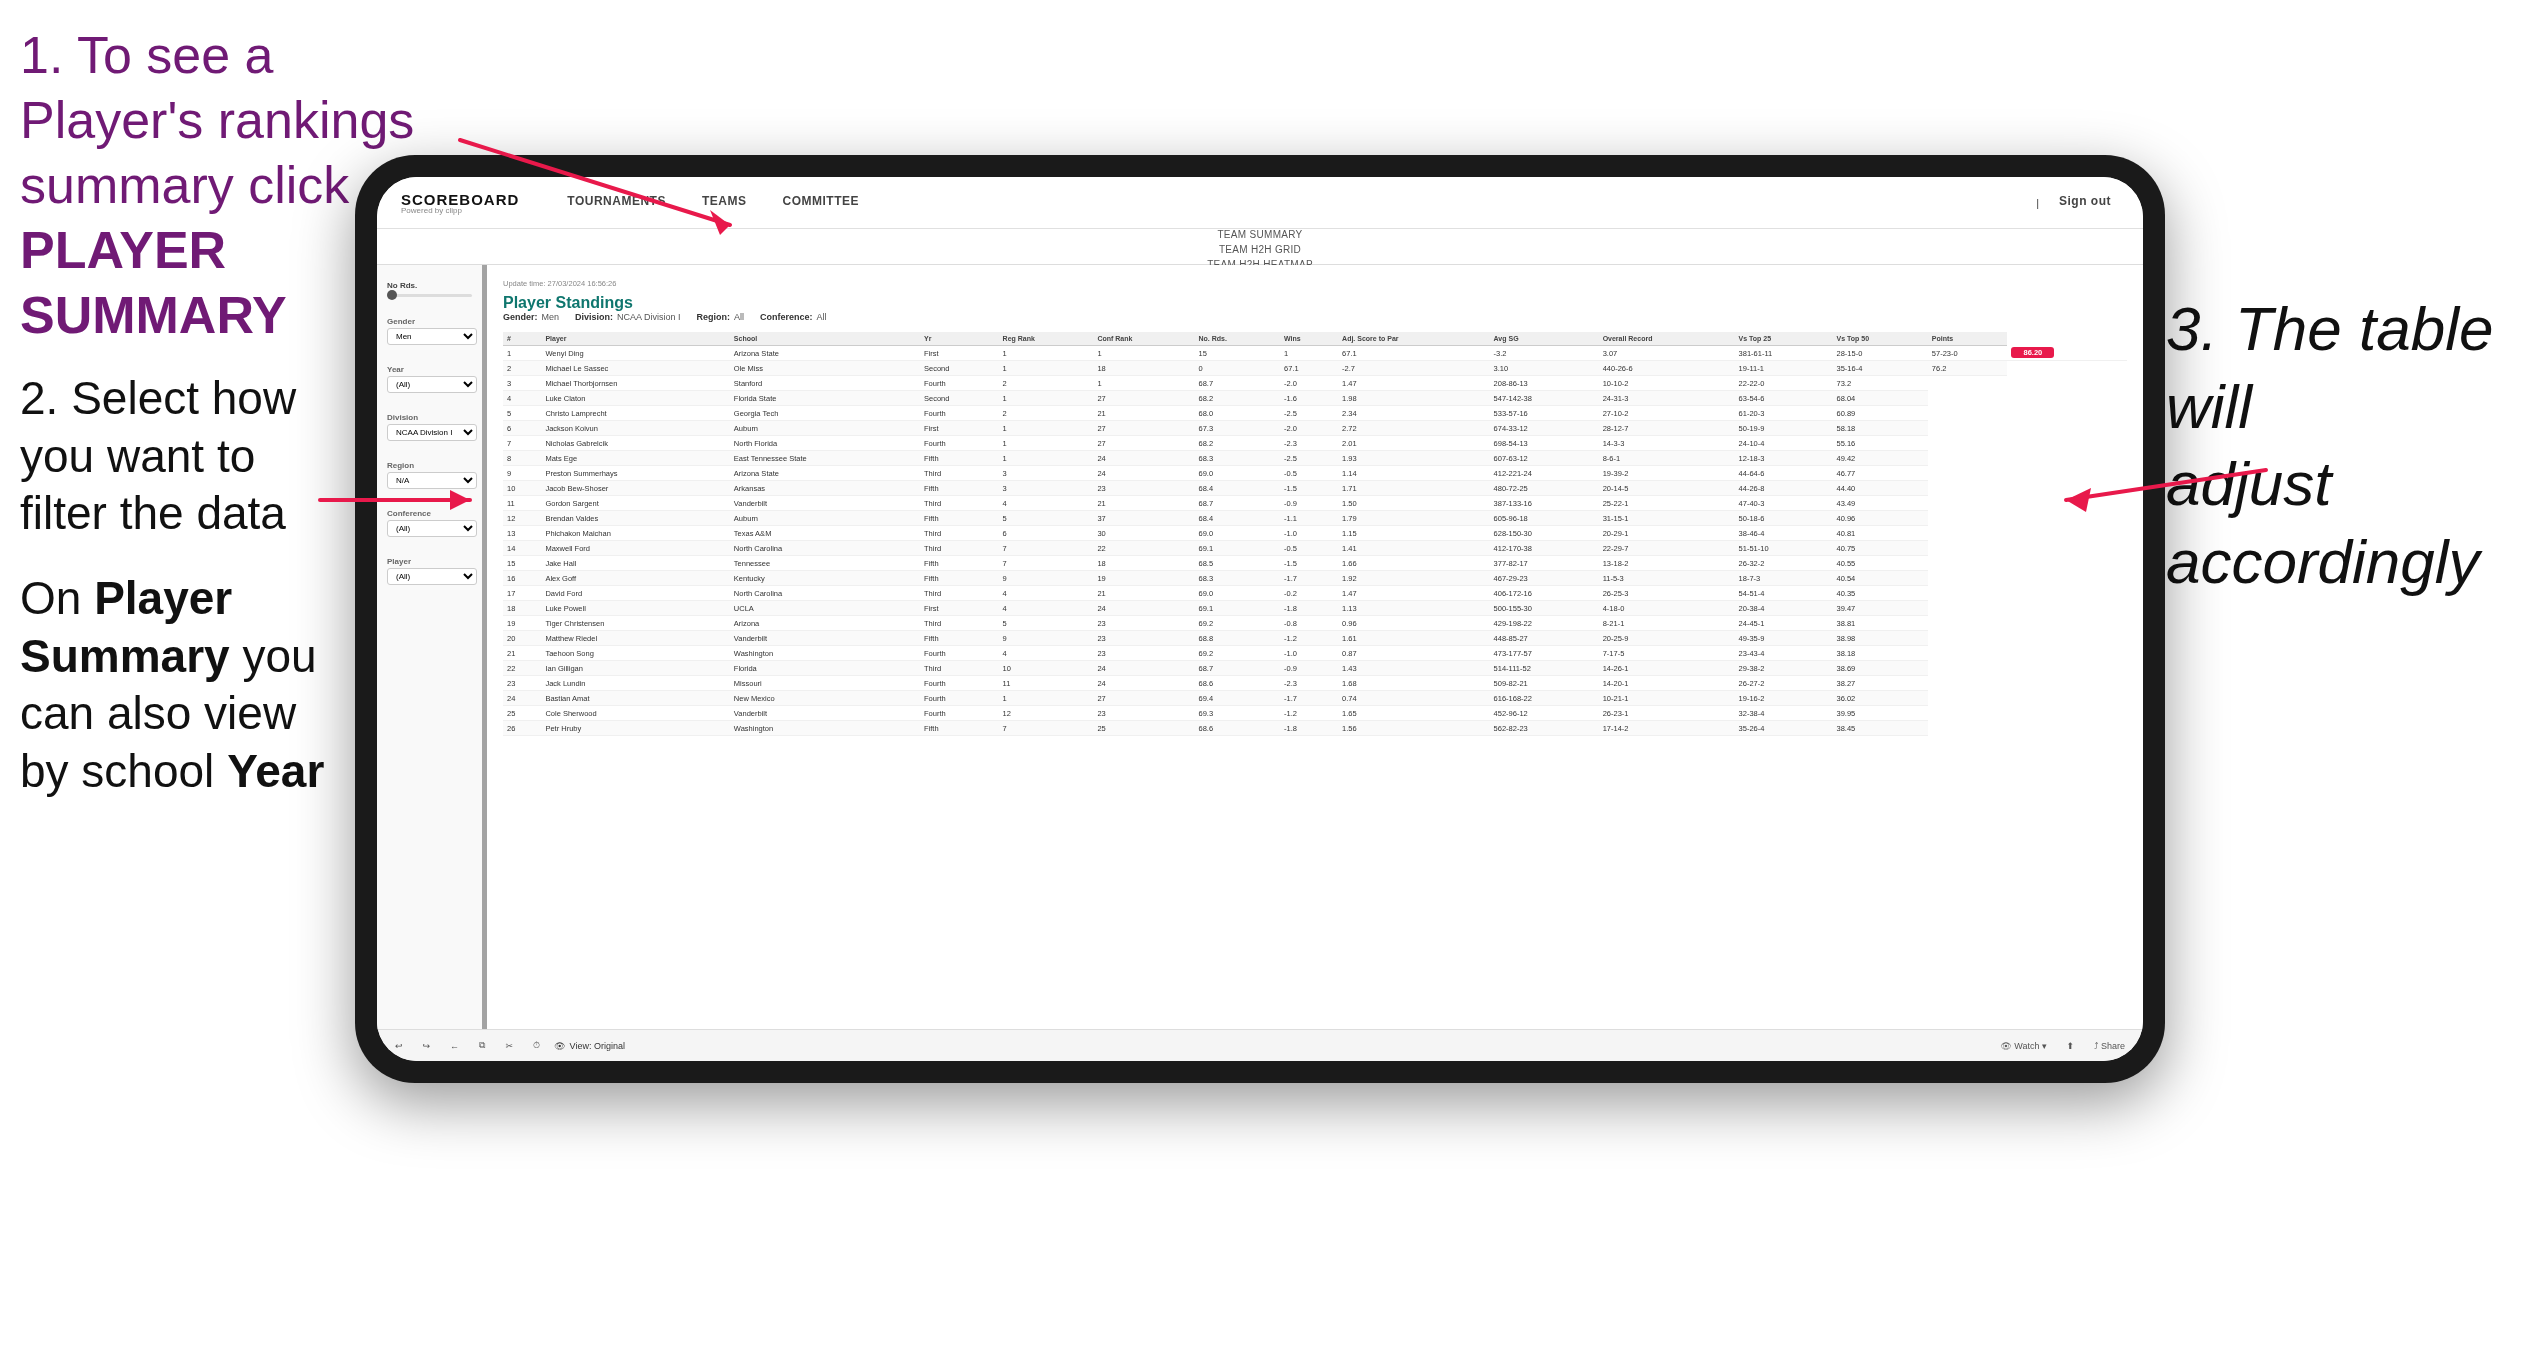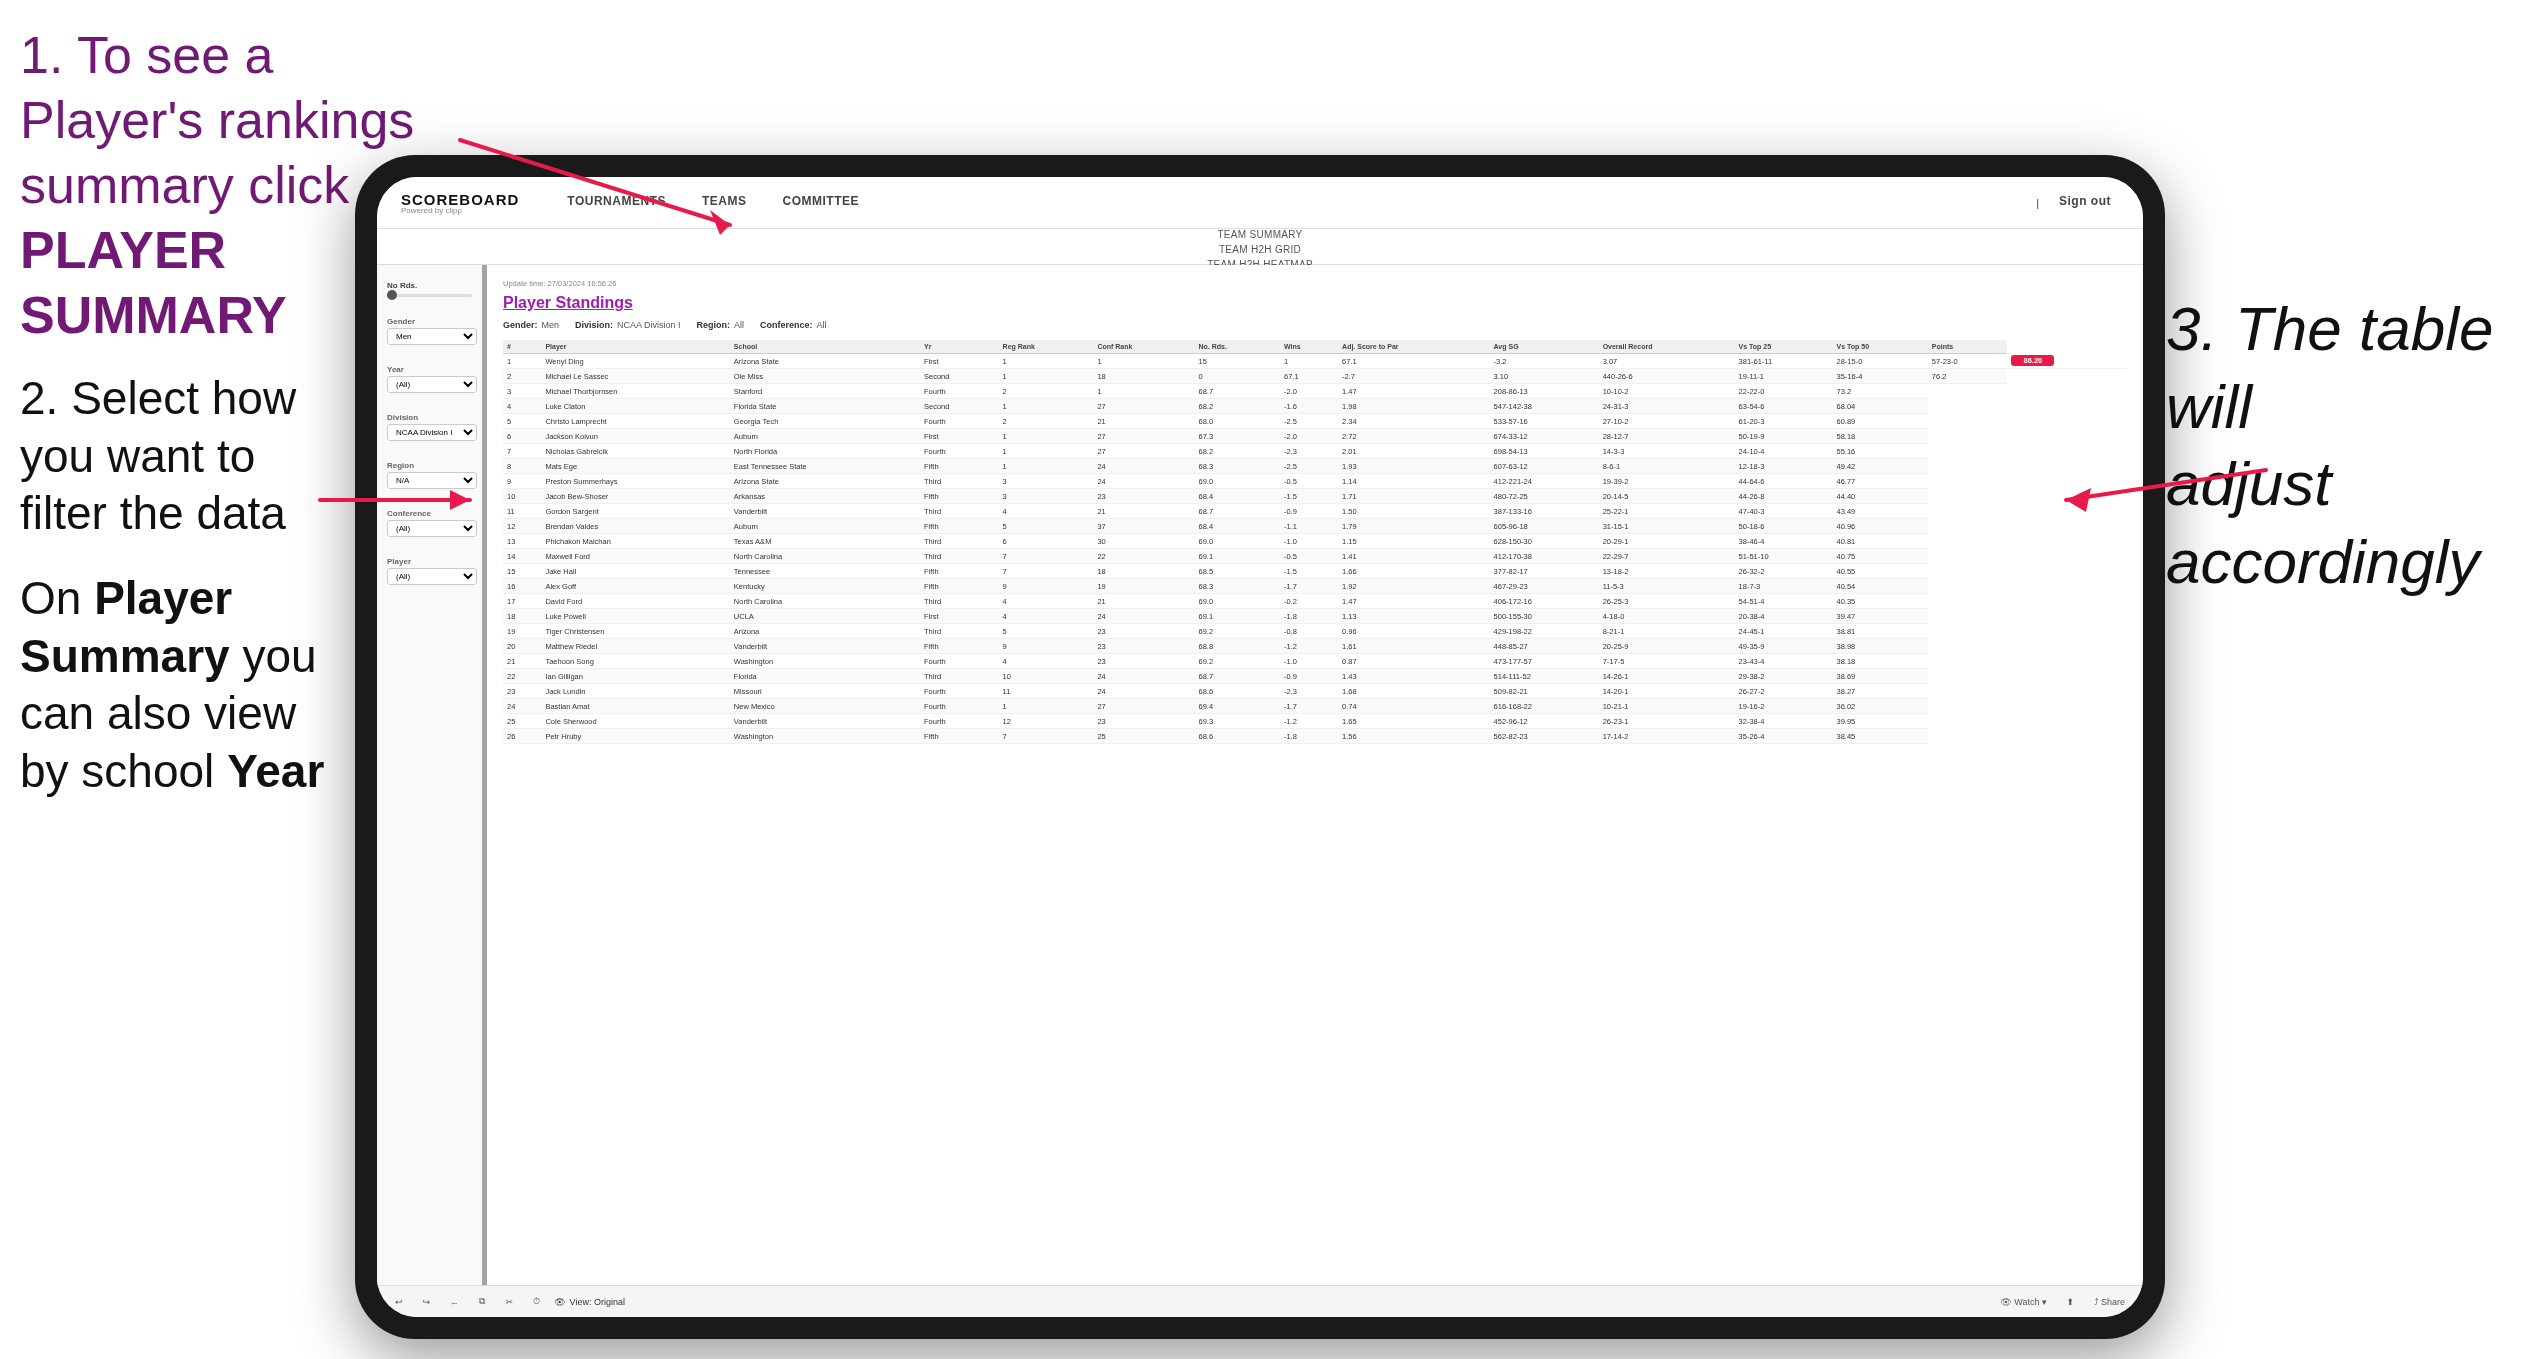--- a/index.html
+++ b/index.html
@@ -56,21 +56,21 @@
       color: #111;
     }
     .instruction-4 strong { font-weight: 900; }
 
     
     .tablet {
       position: absolute;
       top: 155px;
       left: 355px;
       width: 1810px;
-      height: 1184px;
+      height: 928px;
       background: #1a1a1a;
       border-radius: 60px;
       padding: 22px;
       box-shadow: 0 20px 60px rgba(0,0,0,0.4);
     }
 
     .tablet-screen {
       width: 100%;
       height: 100%;
       background: #f5f5f5;
@@ -231,23 +231,21 @@
 
     .update-time {
       font-size: 7.5px;
       color: #888;
       margin-bottom: 6px;
     }
 
     .table-title {
       font-size: 16px;
       font-weight: 700;
-      color: #a21caf;
-      margin-bottom: 8px;
-      text-decoration: underline;
+      color: #0f766e;
     }
 
     .filter-row {
       display: flex;
       align-items: center;
       gap: 16px;
       margin-bottom: 10px;
       font-size: 9px;
       color: #333;
     }

